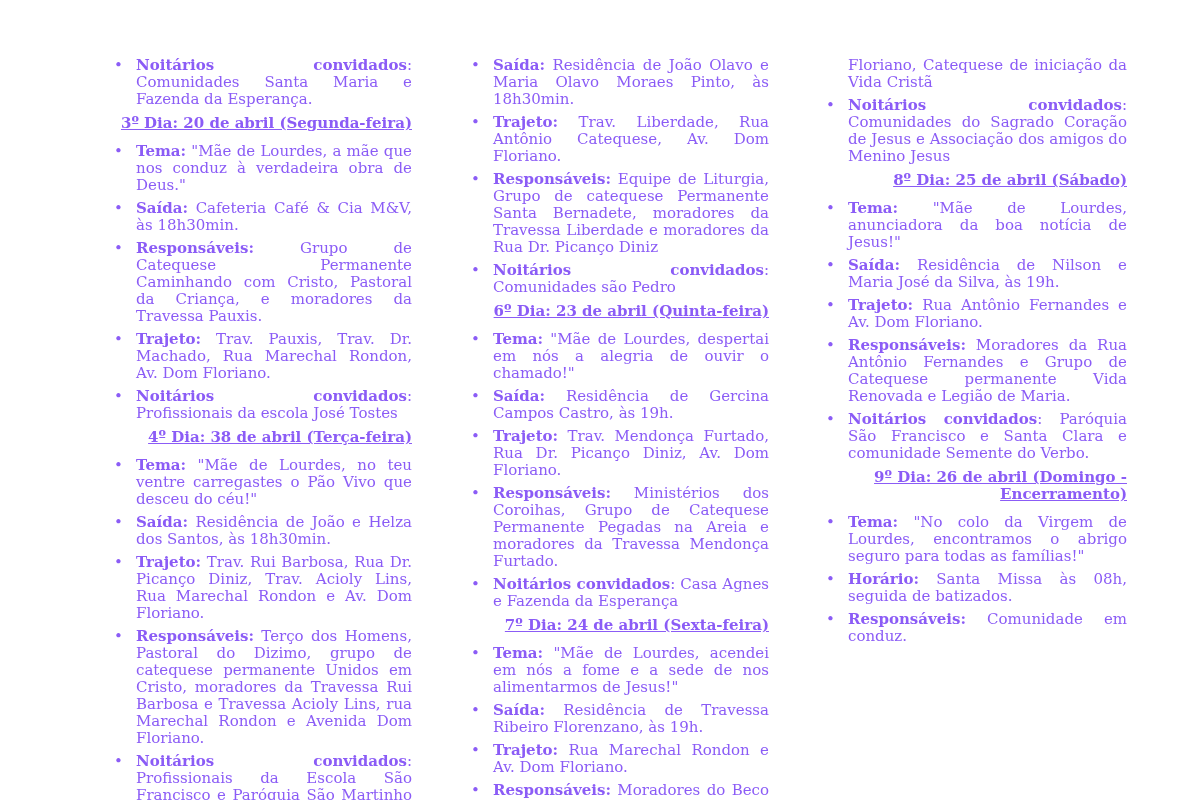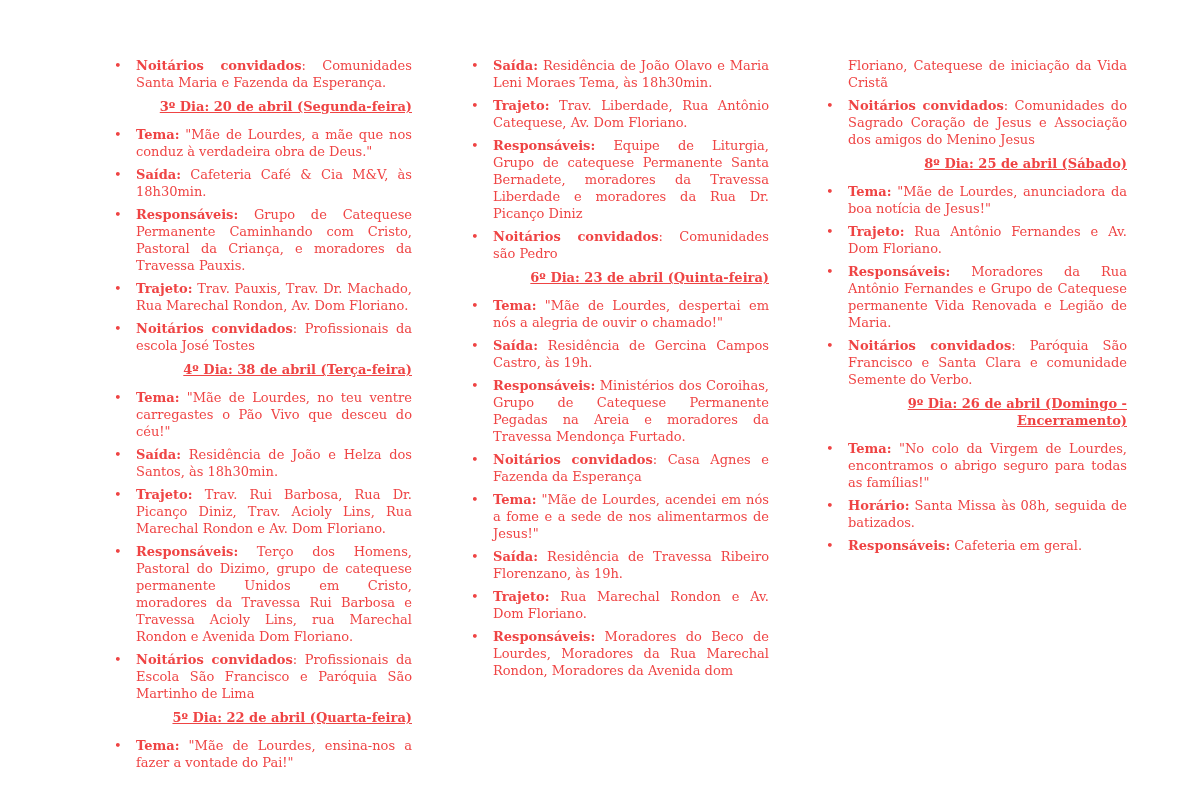--- a/index.html
+++ b/index.html
@@ -7,23 +7,23 @@
     padding: 0;
     background: #ffffff;
   }
   .page {
     position: relative;
     width: 1200px;
     height: 800px;
     background: #ffffff;
     overflow: hidden;
     font-family: "DejaVu Serif", "Liberation Serif", serif;
-    font-size: 13px;
+    font-size: 15px;
     line-height: 17px;
-    color: #ef4444;
+    color: #8b5cf6;
   }
   .col {
     position: absolute;
     top: 57px;
   }
   .col-1 { left: 88px;  width: 324px; }
   .col-2 { left: 445px; width: 324px; }
   .col-3 { left: 800px; width: 327px; }
 
   .doc-heading {
@@ -68,40 +68,43 @@
       <div class="doc-heading">4º Dia: 38 de abril (Terça-feira)</div>
       <div class="doc-bullet"><span class="lbl">Tema:</span><span> "Mãe de Lourdes, no teu ventre carregastes o Pão Vivo que desceu do céu!"</span></div>
       <div class="doc-bullet"><span class="lbl">Saída:</span><span> Residência de João e Helza dos Santos, às 18h30min.</span></div>
       <div class="doc-bullet"><span class="lbl">Trajeto:</span><span> Trav. Rui Barbosa, Rua Dr. Picanço Diniz, Trav. Acioly Lins, Rua Marechal Rondon e Av. Dom Floriano.</span></div>
       <div class="doc-bullet"><span class="lbl">Responsáveis:</span><span> Terço dos Homens, Pastoral do Dizimo, grupo de catequese permanente Unidos em Cristo, moradores da Travessa Rui Barbosa e Travessa Acioly Lins, rua Marechal Rondon e Avenida Dom Floriano.</span></div>
       <div class="doc-bullet"><span class="lbl">Noitários convidados</span><span>: Profissionais da Escola São Francisco e Paróquia São Martinho de Lima</span></div>
       <div class="doc-heading">5º Dia: 22 de abril (Quarta-feira)</div>
       <div class="doc-bullet"><span class="lbl">Tema:</span><span> "Mãe de Lourdes, ensina-nos a fazer a vontade do Pai!"</span></div>
     </div>
   <div class="col col-2">
-      <div class="doc-bullet"><span class="lbl">Saída:</span><span> Residência de João Olavo e Maria Leni Moraes Tema, às 18h30min.</span></div>
+      <div class="doc-bullet"><span class="lbl">Saída:</span><span> Residência de João Olavo e Maria Olavo Moraes Pinto, às 18h30min.</span></div>
       <div class="doc-bullet"><span class="lbl">Trajeto:</span><span> Trav. Liberdade, Rua Antônio Catequese, Av. Dom Floriano.</span></div>
       <div class="doc-bullet"><span class="lbl">Responsáveis:</span><span> Equipe de Liturgia, Grupo de catequese Permanente Santa Bernadete, moradores da Travessa Liberdade e moradores da Rua Dr. Picanço Diniz</span></div>
       <div class="doc-bullet"><span class="lbl">Noitários convidados</span><span>: Comunidades são Pedro</span></div>
       <div class="doc-heading">6º Dia: 23 de abril (Quinta-feira)</div>
       <div class="doc-bullet"><span class="lbl">Tema:</span><span> "Mãe de Lourdes, despertai em nós a alegria de ouvir o chamado!"</span></div>
       <div class="doc-bullet"><span class="lbl">Saída:</span><span> Residência de Gercina Campos Castro, às 19h.</span></div>
+      <div class="doc-bullet"><span class="lbl">Trajeto:</span><span> Trav. Mendonça Furtado, Rua Dr. Picanço Diniz, Av. Dom Floriano.</span></div>
       <div class="doc-bullet"><span class="lbl">Responsáveis:</span><span> Ministérios dos Coroihas, Grupo de Catequese Permanente Pegadas na Areia e moradores da Travessa Mendonça Furtado.</span></div>
       <div class="doc-bullet"><span class="lbl">Noitários convidados</span><span>: Casa Agnes e Fazenda da Esperança</span></div>
+      <div class="doc-heading">7º Dia: 24 de abril (Sexta-feira)</div>
       <div class="doc-bullet"><span class="lbl">Tema:</span><span> "Mãe de Lourdes, acendei em nós a fome e a sede de nos alimentarmos de Jesus!"</span></div>
       <div class="doc-bullet"><span class="lbl">Saída:</span><span> Residência de Travessa Ribeiro Florenzano, às 19h.</span></div>
       <div class="doc-bullet"><span class="lbl">Trajeto:</span><span> Rua Marechal Rondon e Av. Dom Floriano.</span></div>
       <div class="doc-bullet"><span class="lbl">Responsáveis:</span><span> Moradores do Beco de Lourdes, Moradores da Rua Marechal Rondon, Moradores da Avenida dom</span></div>
     </div>
   <div class="col col-3">
       <div class="doc-cont"><span>Floriano, Catequese de iniciação da Vida Cristã</span></div>
       <div class="doc-bullet"><span class="lbl">Noitários convidados</span><span>: Comunidades do Sagrado Coração de Jesus e Associação dos amigos do Menino Jesus</span></div>
       <div class="doc-heading">8º Dia: 25 de abril (Sábado)</div>
       <div class="doc-bullet"><span class="lbl">Tema:</span><span> "Mãe de Lourdes, anunciadora da boa notícia de Jesus!"</span></div>
+      <div class="doc-bullet"><span class="lbl">Saída:</span><span> Residência de Nilson e Maria José da Silva, às 19h.</span></div>
       <div class="doc-bullet"><span class="lbl">Trajeto:</span><span> Rua Antônio Fernandes e Av. Dom Floriano.</span></div>
       <div class="doc-bullet"><span class="lbl">Responsáveis:</span><span> Moradores da Rua Antônio Fernandes e Grupo de Catequese permanente Vida Renovada e Legião de Maria.</span></div>
       <div class="doc-bullet"><span class="lbl">Noitários convidados</span><span>: Paróquia São Francisco e Santa Clara e comunidade Semente do Verbo.</span></div>
       <div class="doc-heading">9º Dia: 26 de abril (Domingo - Encerramento)</div>
       <div class="doc-bullet"><span class="lbl">Tema:</span><span> "No colo da Virgem de Lourdes, encontramos o abrigo seguro para todas as famílias!"</span></div>
       <div class="doc-bullet"><span class="lbl">Horário:</span><span> Santa Missa às 08h, seguida de batizados.</span></div>
-      <div class="doc-bullet"><span class="lbl">Responsáveis:</span><span> Cafeteria em geral.</span></div>
+      <div class="doc-bullet"><span class="lbl">Responsáveis:</span><span> Comunidade em conduz.</span></div>
     </div>
 </div>
 
 </body></html>

